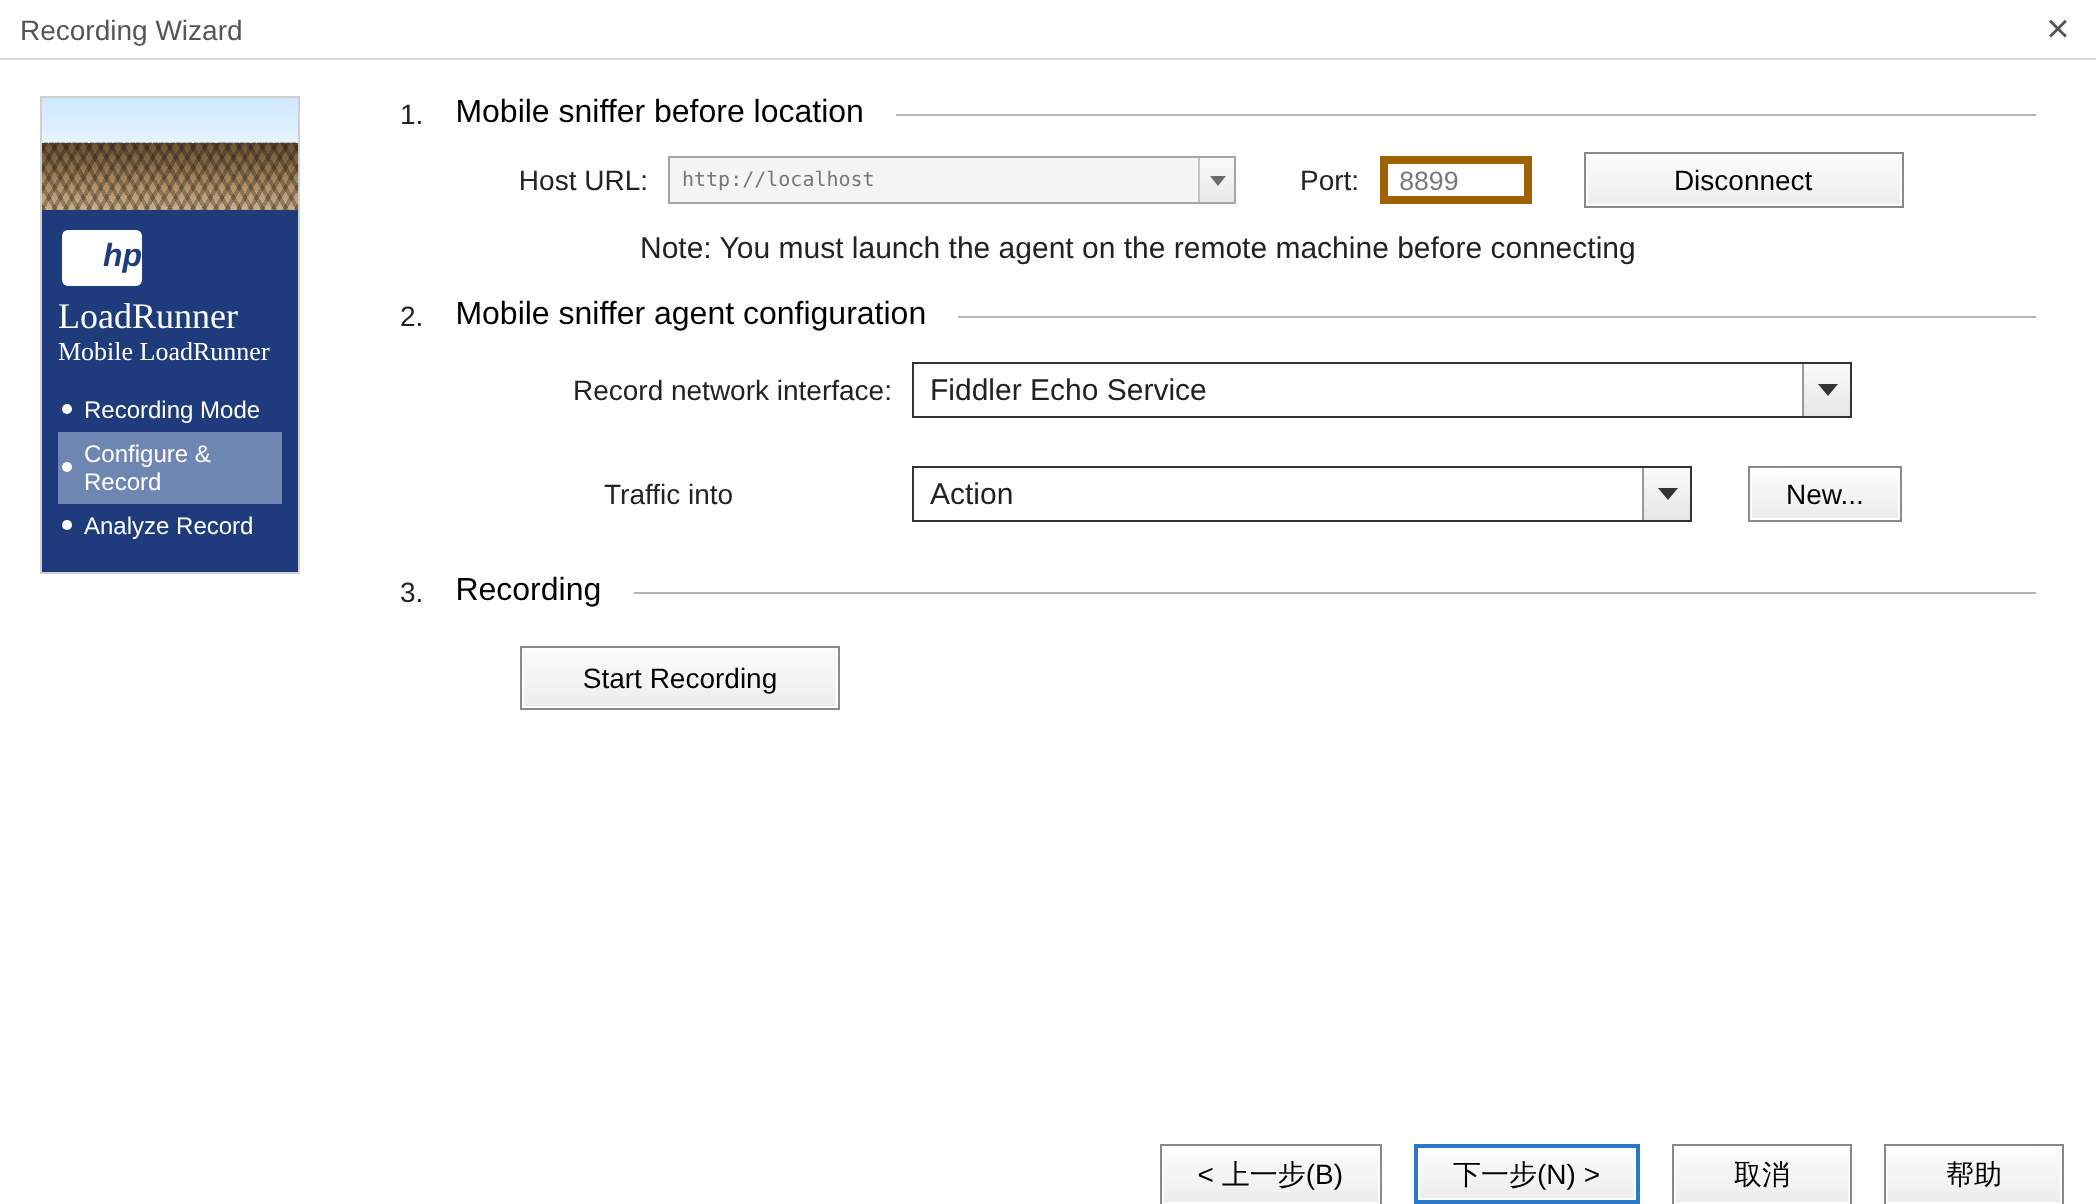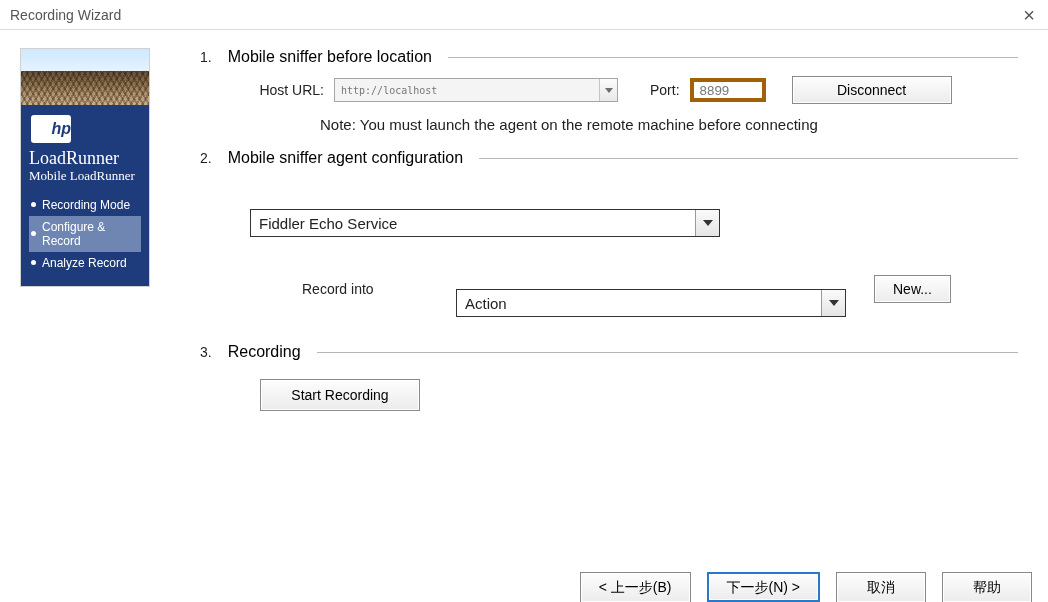--- a/index.html
+++ b/index.html
@@ -31,21 +31,21 @@
   .lbl { text-align:right; }
   .combo { display:flex; align-items:center; border:1px solid #a5a5a5; background:#fff; height:24px; position:relative; }
   .combo-text { flex:1; padding:0 6px; font-family: SimSun, monospace; color:#777; font-size:10px; }
   .combo-btn { width:18px; height:22px; border-left:1px solid #bbb; background:linear-gradient(#fdfdfd,#e6e6e6); display:flex; align-items:center; justify-content:center; }
   .combo-btn.disabled { filter:grayscale(1) opacity(0.85); }
   .combo .tri { width:0;height:0;border-left:4px solid transparent;border-right:4px solid transparent;border-top:5px solid #555; }
   .textbox { border:4px solid #a16207; height:24px; padding:0 6px; color:#777; background:#fff; width:76px; }
   .btn { height:28px; border:1px solid #8a8a8a; background:linear-gradient(#fdfdfd,#ececec); padding:0 18px; font-size:14px; min-width:70px; box-shadow: inset 0 0 0 1px #fff; }
   .btn-wide { min-width:160px; }
   .note { margin:12px 0 16px 120px; font-size:15px; }
-  .select { border:1px solid #333; height:28px; background:#fff; display:flex; align-items:center;margin-top:28px; }
+  .select { border:1px solid #333; height:28px; background:#fff; display:flex; align-items:center; }
   .select-text { flex:1; padding:0 8px; font-size:15px; }
   .select-arrow { width:24px; height:100%; background:linear-gradient(#fafafa,#e5e5e5); border-left:1px solid #999; display:flex; align-items:center; justify-content:center; }
   .select-arrow .tri { width:0;height:0;border-left:5px solid transparent;border-right:5px solid transparent;border-top:6px solid #333; }
   .footer { position:absolute; bottom:0; right:16px; display:flex; gap:16px; }
   .footer .btn { min-width:90px; height:30px; font-size:14px; border-top:1px solid #888; border-left:1px solid #888; border-right:1px solid #888; border-bottom:none; }
   .footer .btn.primary { border:2px solid #2a78c8; padding-top:1px; }
 </style>
 </head>
 <body>
 
@@ -102,29 +102,30 @@
         <button class="btn btn-wide">Disconnect</button>
       </div>
       <div class="note">Note: You must launch the agent on the remote machine before connecting</div>
 
       <div class="section-head">
         <span>2.</span>
         <span class="section-title">Mobile sniffer agent configuration</span>
         <div class="section-rule"></div>
       </div>
       <div class="row" style="margin-left:50px; margin-top:14px;">
+        <span class="lbl" style="width:196px;">Record network interface:</span>
         <div class="select" style="width:470px;">
           <span class="select-text">Fiddler Echo Service</span>
           <div class="select-arrow">
               <div class="tri"></div>
             </div>
         </div>
       </div>
       <div class="row" style="margin-left:50px; margin-top:24px;">
-        <span class="lbl" style="width:196px; text-align:left; padding-left:52px;">Record into</span>
+        <span class="lbl" style="width:196px; text-align:left; padding-left:52px;">Traffic into</span>
         <div class="select" style="width:390px;">
           <span class="select-text">Action</span>
           <div class="select-arrow">
               <div class="tri"></div>
             </div>
         </div>
         <span style="width:8px;"></span>
         <button class="btn" style="min-width:70px;">New...</button>
       </div>
 

